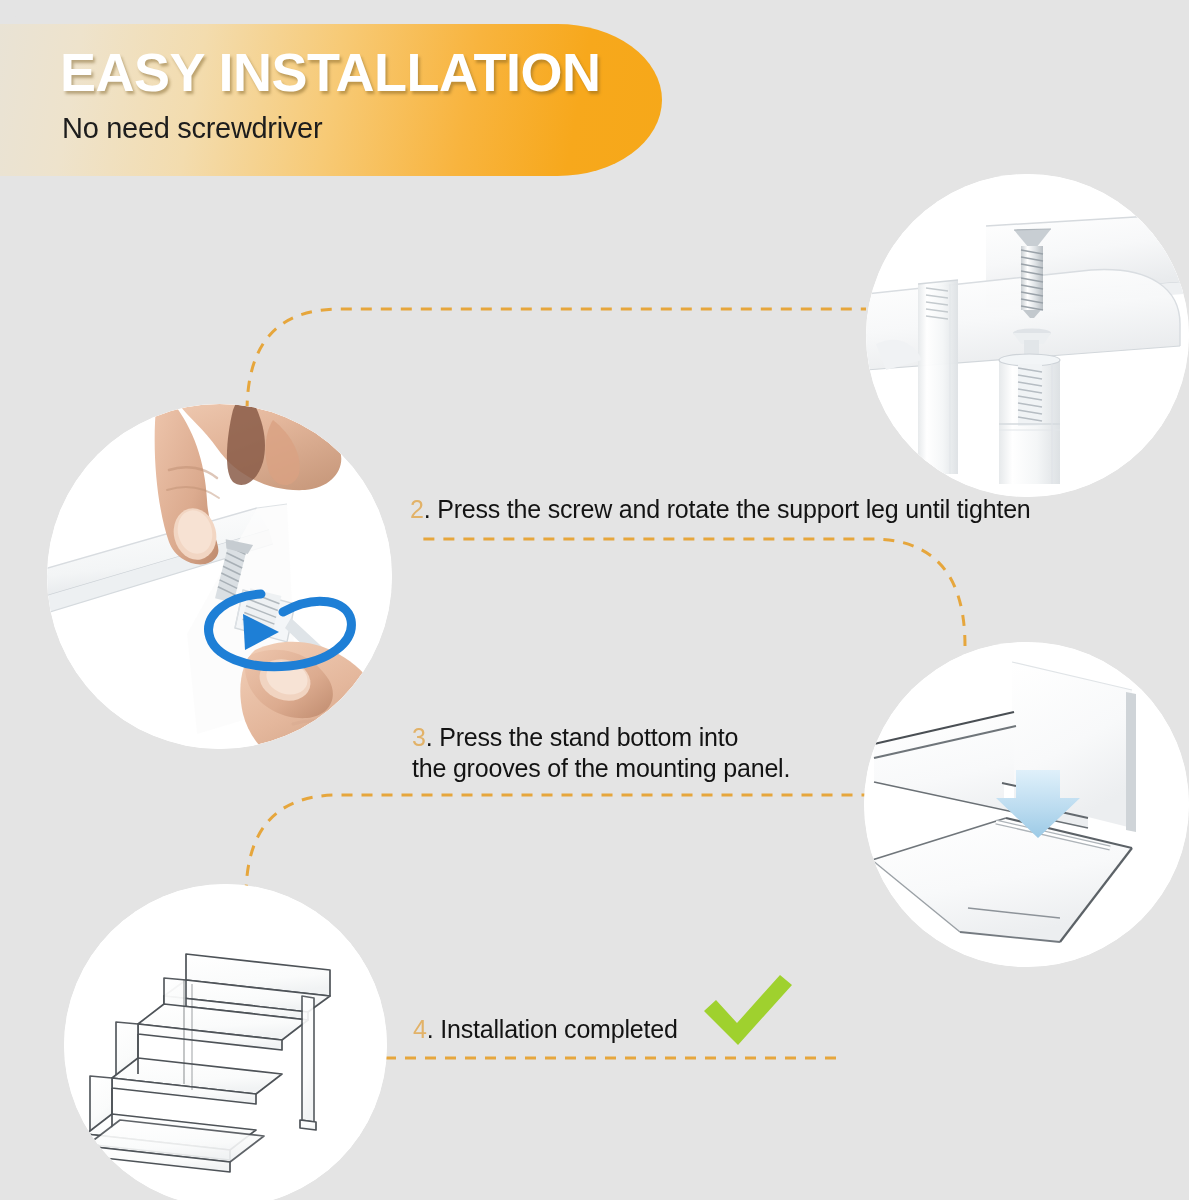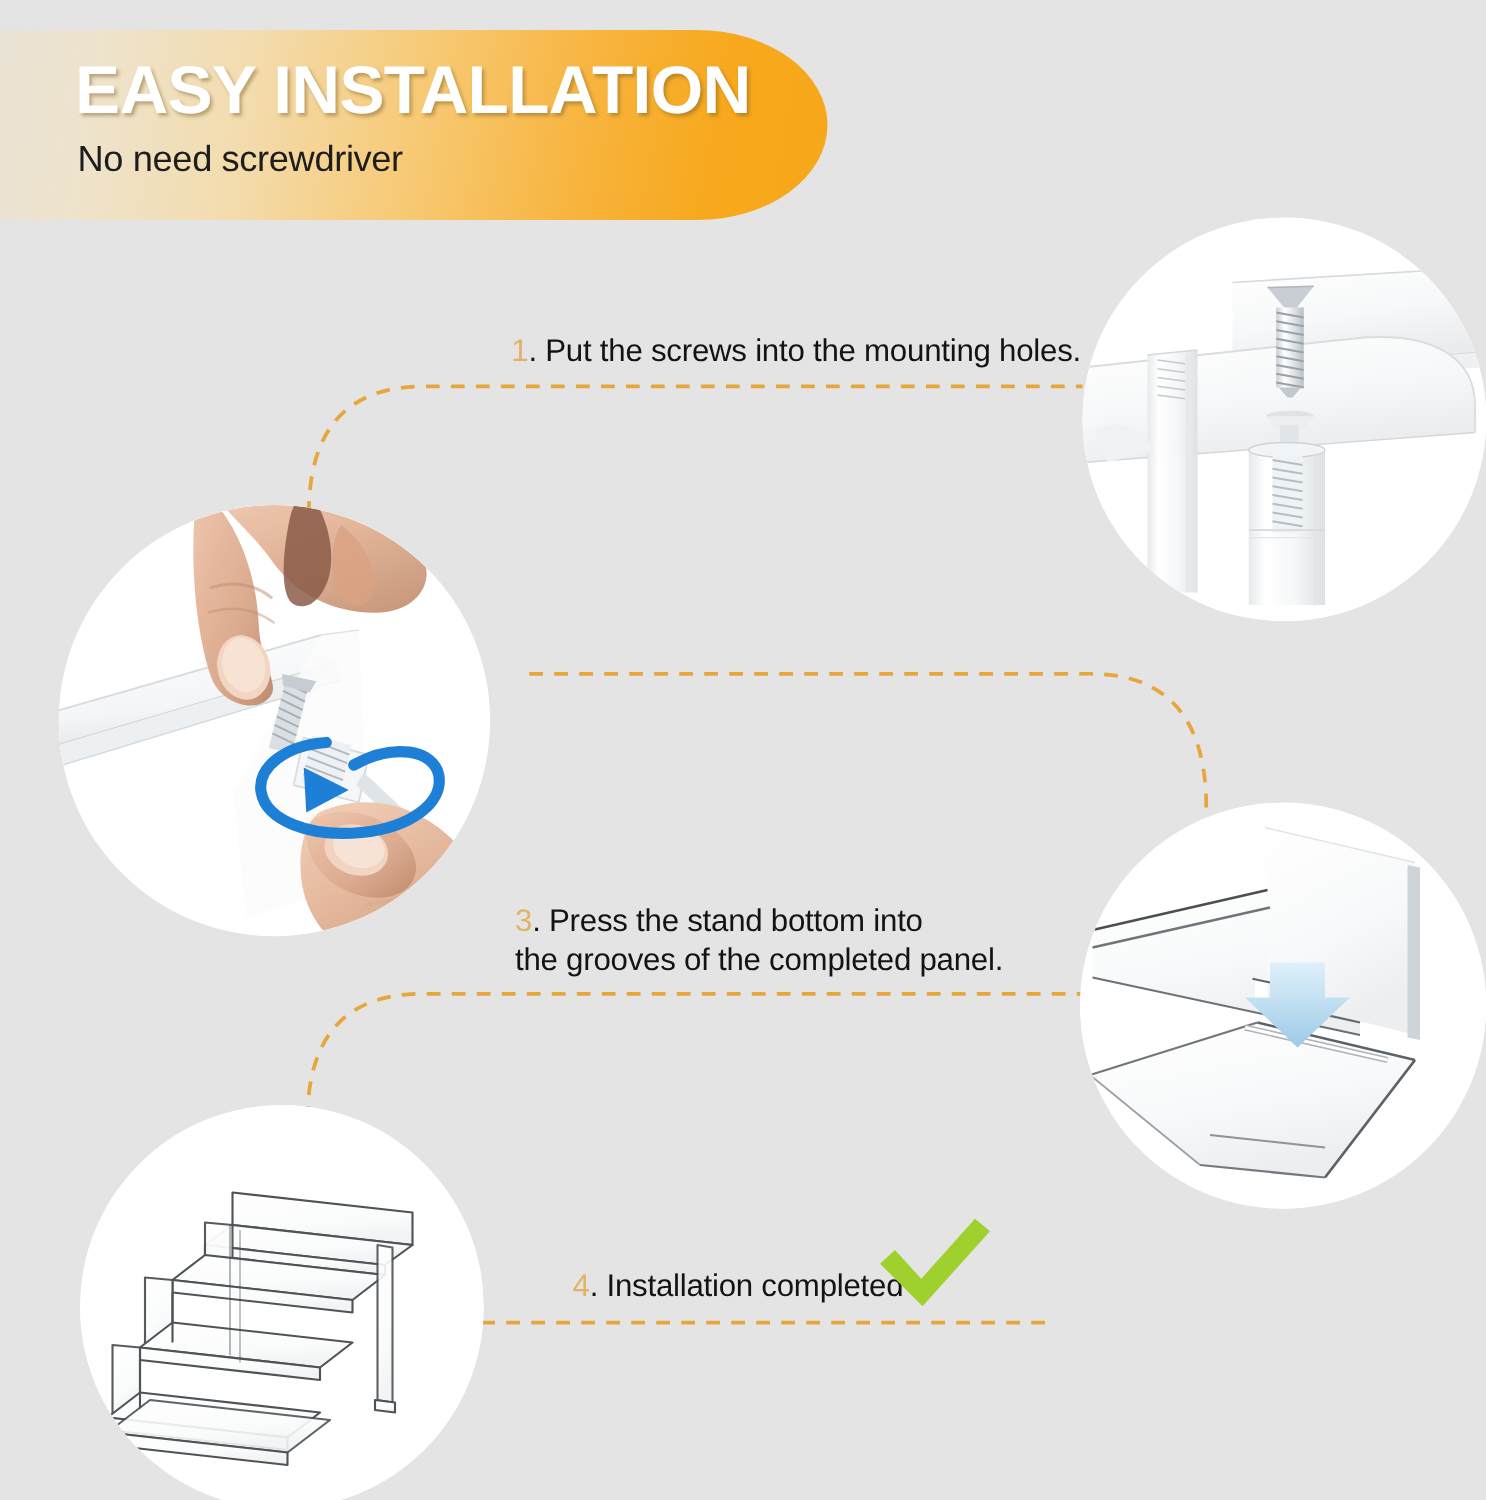--- a/index.html
+++ b/index.html
@@ -86,21 +86,21 @@
   }
   .step-num {
     color: #e2b268;
     font-weight: 400;
   }
   .step-dot { color: #131313; }
 
   #step1-label { left: 409px; top: 250px; }
   #step2-label { left: 410px; top: 478px; }
   #step3-label { left: 412px; top: 706px; }
-  #step4-label { left: 413px; top: 998px; margin-left: 45px; }
+  #step4-label { left: 413px; top: 998px; }
 
   
   .photo-circle {
     position: absolute;
     border-radius: 50%;
     background: #ffffff;
     overflow: hidden;
   }
   #photo-screws    { left: 866px; top: 158px; width: 323px; height: 323px; }
   #photo-hand      { left: 47px;  top: 388px; width: 345px; height: 345px; }
@@ -480,32 +480,32 @@
           <path d="M 238 112 L 250 114 L 250 238 L 238 236 Z" opacity="0.9"></path>
           <path d="M 236 236 L 252 238 L 252 246 L 236 244 Z"></path>
 
           <path d="M 120 96 L 120 200" stroke-width="1.2" opacity="0.55" fill="none"></path>
           <path d="M 128 100 L 128 206" stroke-width="1.2" opacity="0.45" fill="none"></path>
         </g>
       </g>
     </svg>
   </div>
 
-  <div class="step-label" id="step1-label">
-    <span class="step-num">1</span><span class="step-dot">.</span>
-    <span>Put the screws into the mounting holes.</span>
-  </div>
-
+
+  <div class="step-label" id="step2-label">
+    <span class="step-num">2</span><span class="step-dot">.</span>
+    <span>Press the screw and rotate the support leg until tighten</span>
+  </div>
 
   <div class="step-label" id="step3-label">
     <div>
       <span class="step-num">3</span><span class="step-dot">.</span>
       <span>Press the stand bottom into</span>
     </div>
-    <div>the grooves of the completed panel.</div>
+    <div>the grooves of the mounting panel.</div>
   </div>
 
   <div class="step-label" id="step4-label">
     <span class="step-num">4</span><span class="step-dot">.</span>
     <span>Installation completed</span>
   </div>
 
   <svg id="check-mark" viewBox="0 0 96 76" xmlns="http://www.w3.org/2000/svg">
     <path d="M 4 38 L 16 27 L 37 50 L 80 2 L 92 12 L 38 72 Z" fill="#9fd12e"></path>
   </svg>

